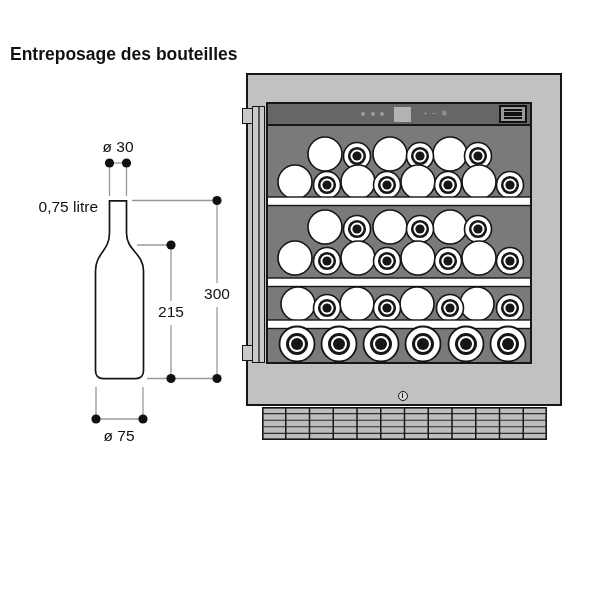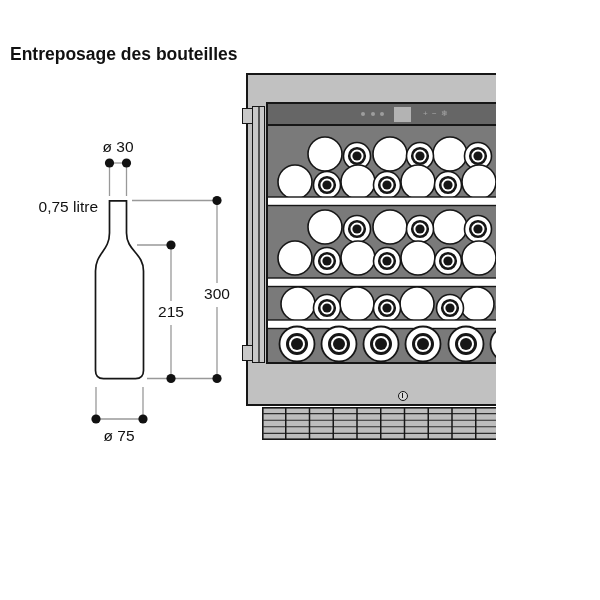--- a/index.html
+++ b/index.html
@@ -1,16 +1,16 @@
 <!DOCTYPE html>
 <html><head>
 <meta charset="utf-8">
 <style>
   html,body{margin:0;padding:0;background:#fff;}
-  #canvas{position:relative;width:496px;height:600px;background:#ffffff;overflow:hidden;
+  #canvas{position:relative;width:600px;height:600px;background:#ffffff;overflow:hidden;
           font-family:"Liberation Sans",sans-serif;}
   *{box-sizing:border-box;}
   .title{position:absolute;left:10px;top:44px;font-size:17.5px;font-weight:bold;color:#111;}
   svg text{font-family:"Liberation Sans",sans-serif;font-size:15.5px;fill:#111;}
   
   .cabinet{position:absolute;left:246px;top:73px;width:316px;height:333px;
            background:#c1c1c1;border:2px solid #161616;}
   .door{position:absolute;left:266px;top:102px;width:266px;height:262px;
         background:#7a7a7a;border:2px solid #161616;}
   .panel{position:absolute;left:0;top:0;width:262px;height:22px;background:#666666;

